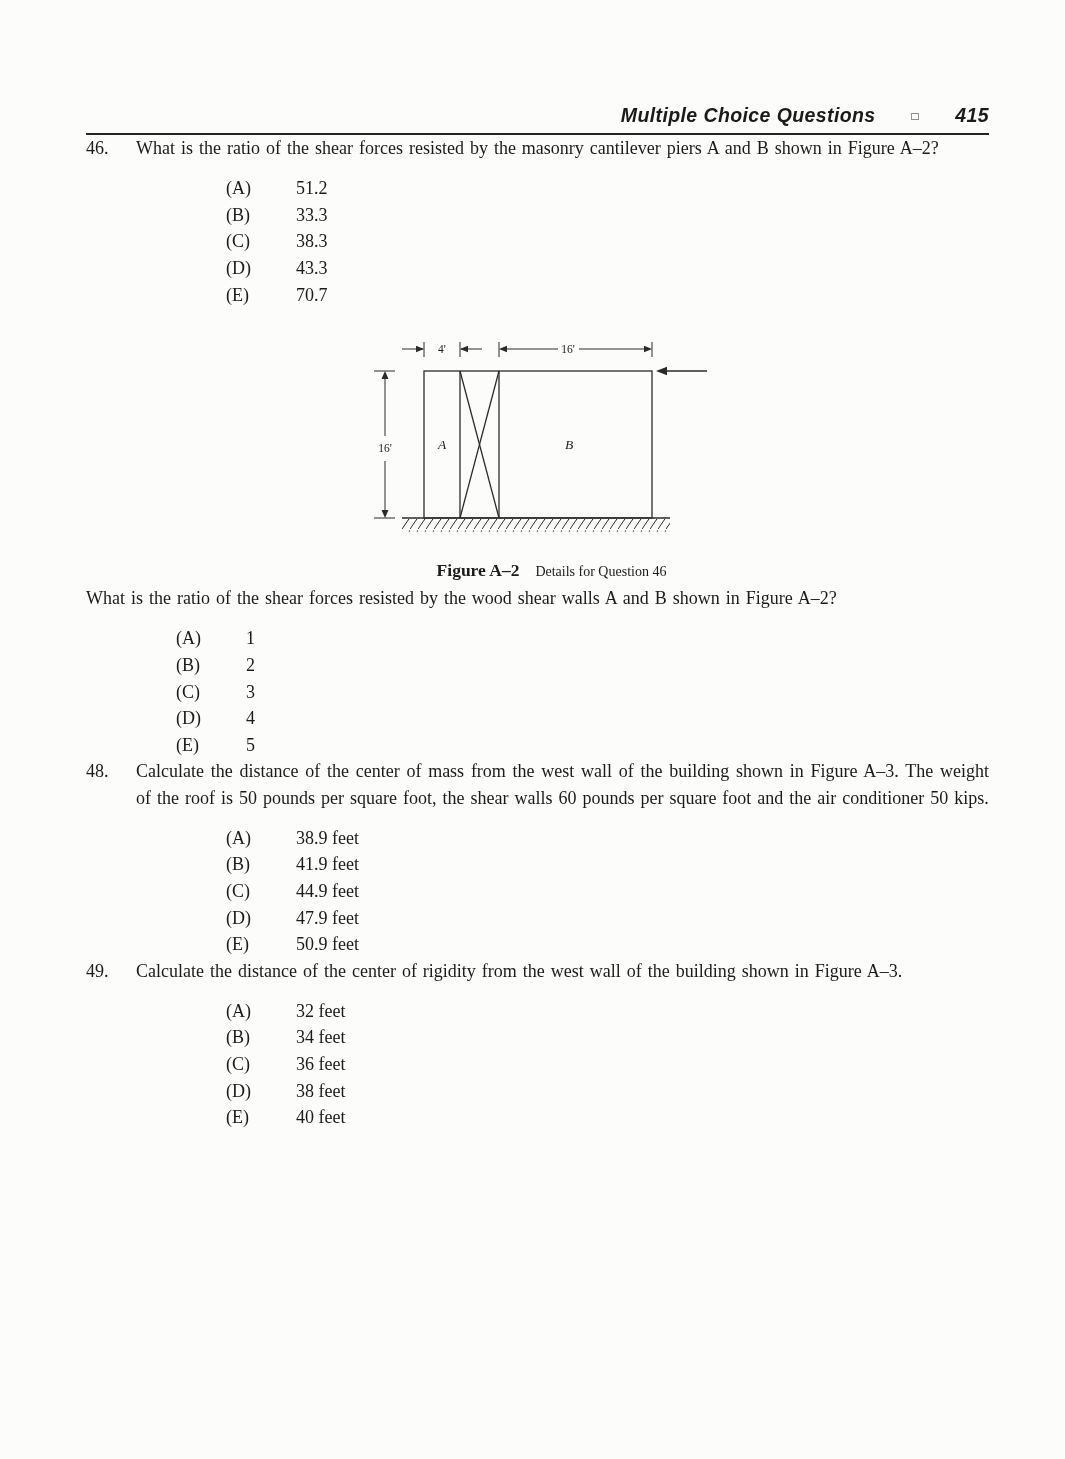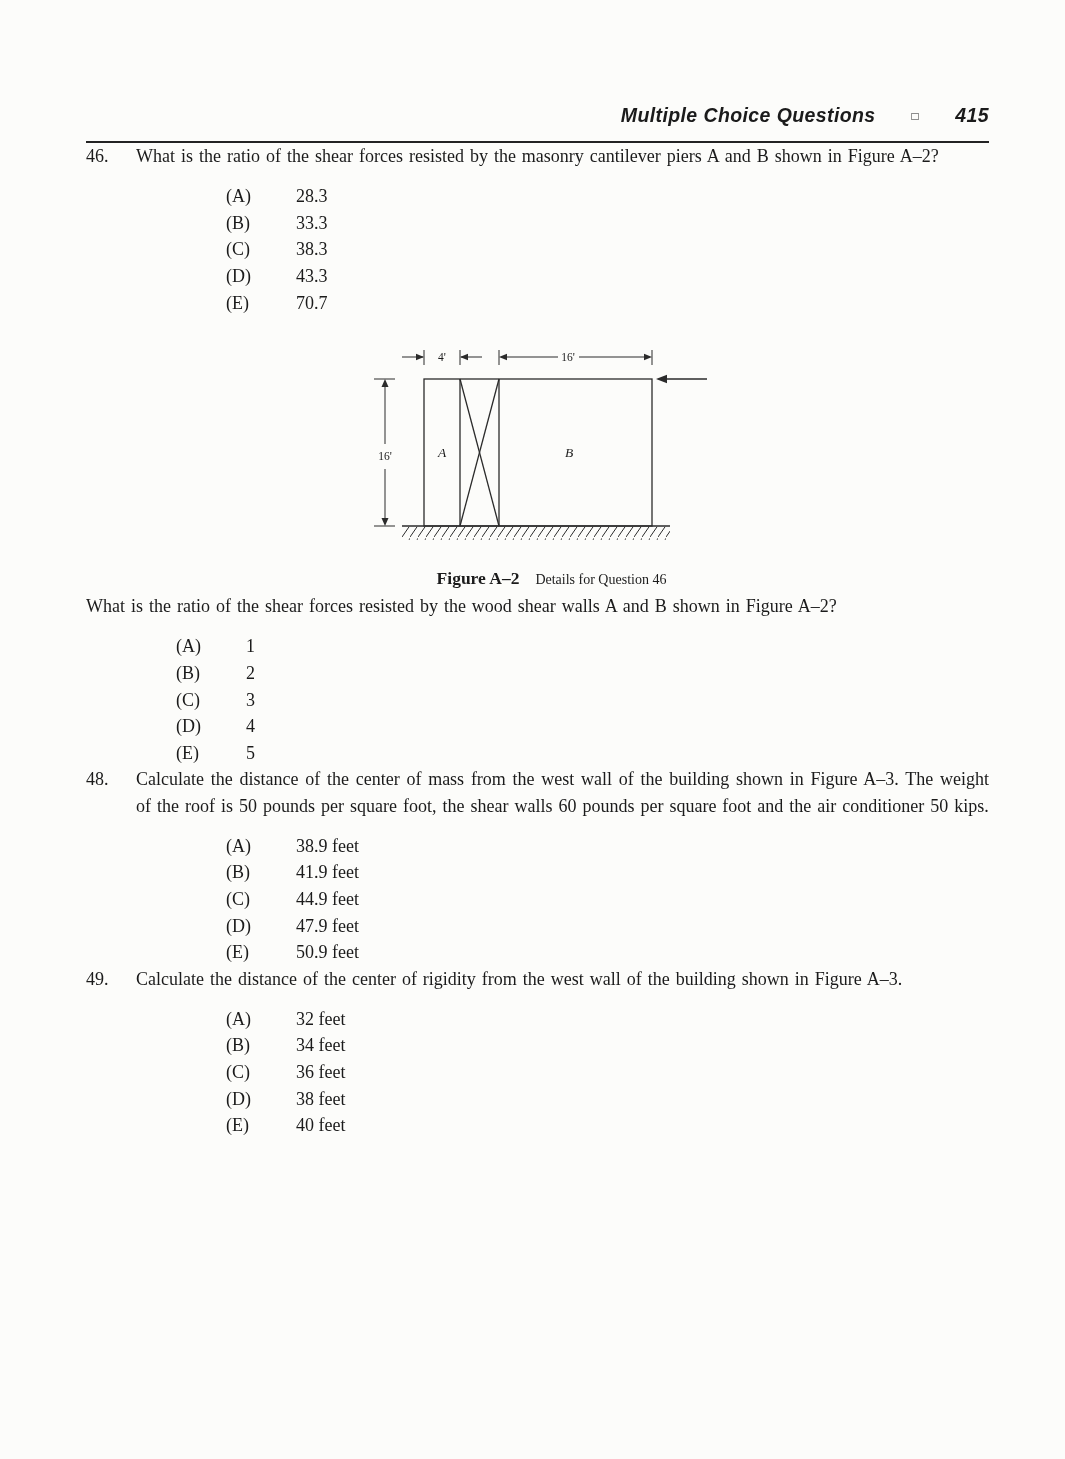--- a/index.html
+++ b/index.html
@@ -19,21 +19,21 @@
     display: flex;
     justify-content: flex-end;
     align-items: baseline;
     gap: 36px;
     font-family: "Liberation Sans", sans-serif;
     font-weight: bold;
     font-style: italic;
     font-size: 19.5px;
     letter-spacing: 0.4px;
     border-bottom: 2.5px solid #232323;
-    padding-bottom: 14px;
+    padding-bottom: 6px;
   }
   .header-square {
     font-size: 12px;
     font-weight: normal;
     font-style: normal;
     transform: translateY(-2px);
   }
 
   
   .question { display: flex; }
@@ -72,21 +72,21 @@
     <span class="header-page-number">415</span>
   </header>
 
   <section class="question">
     <span class="q-num">46.</span>
     <div class="q-body">
       <p class="q-text">What is the ratio of the shear forces resisted by the masonry cantilever piers A and B shown in Figure A–2?</p>
       <ul class="options">
         <li>
             <span class="opt-label">(A)</span>
-            <span class="opt-value">28.3</span>
+            <span class="opt-value">51.2</span>
           </li>
         <li>
             <span class="opt-label">(B)</span>
             <span class="opt-value">33.3</span>
           </li>
         <li>
             <span class="opt-label">(C)</span>
             <span class="opt-value">38.3</span>
           </li>
         <li>

